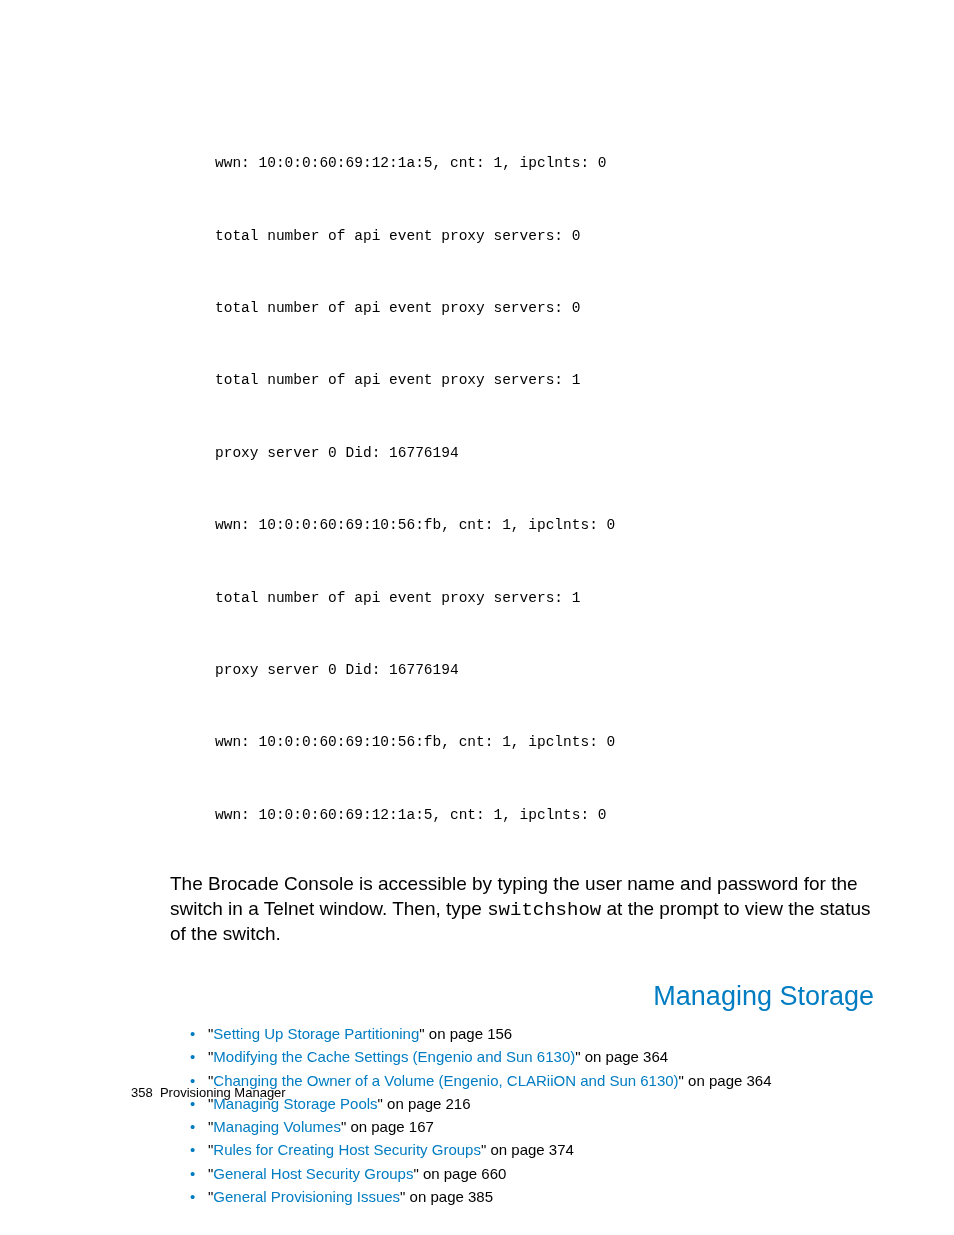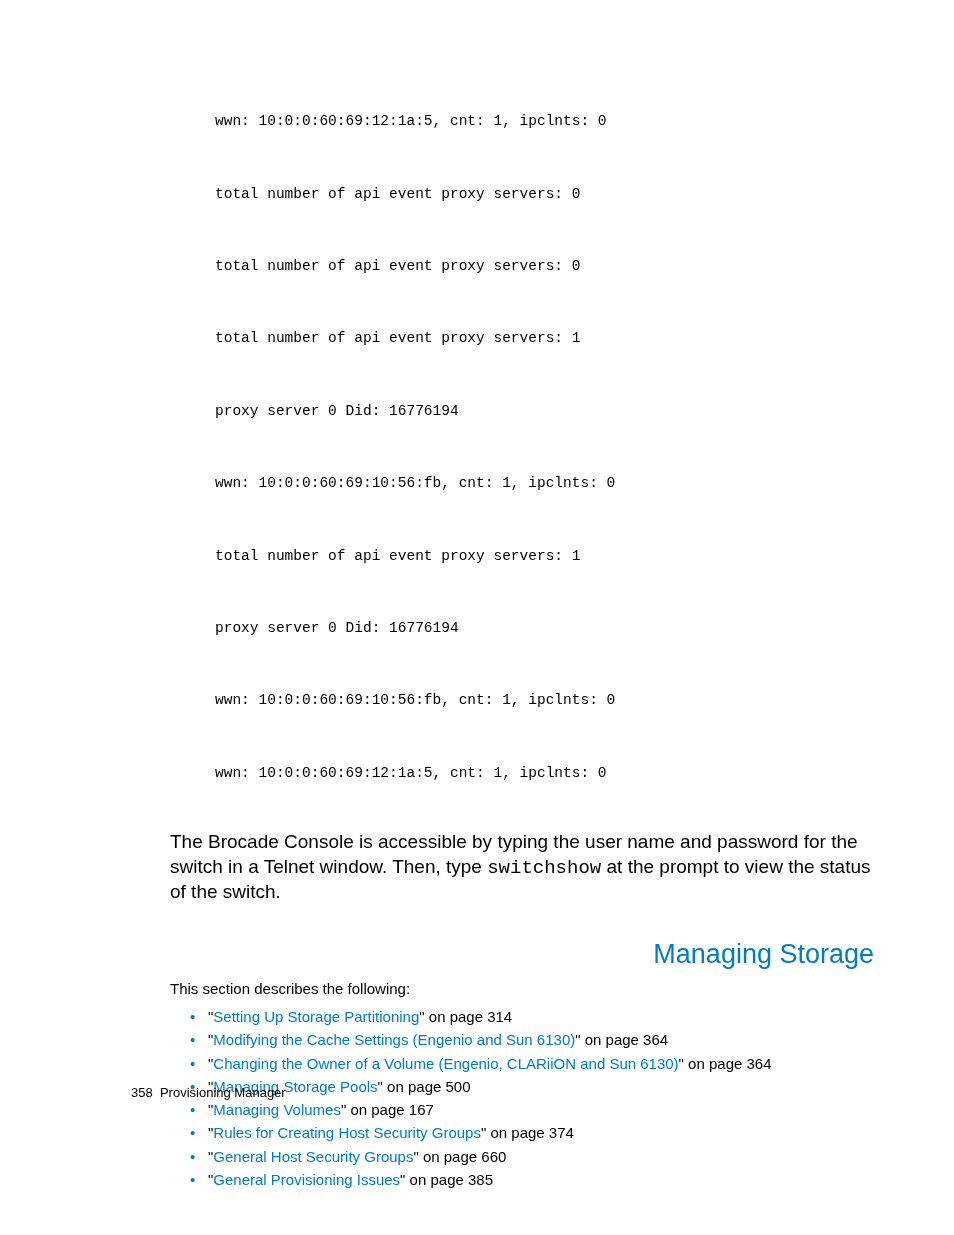--- a/index.html
+++ b/index.html
@@ -1,17 +1,17 @@
 <!DOCTYPE html>
 <html><head>
 <meta charset="utf-8">
 <style>
   * { box-sizing: border-box; margin: 0; padding: 0; }
   html, body { width: 954px; height: 1235px; background: #fff; font-family: Arial, Helvetica, sans-serif; color: #000; }
-  .page { position: relative; width: 954px; height: 1235px; padding: 76px 80px 0 115px; }
+  .page { position: relative; width: 954px; height: 1235px; padding: 118px 80px 0 115px; }
   .code-block { font-family: "Courier New", monospace; font-size: 14.5px; line-height: 1.25; white-space: pre; margin-left: 100px; }
   .code-block .line { margin-bottom: 18px; }
   .body-text { font-size: 19px; line-height: 1.3; margin-left: 55px; margin-top: 4px; }
   .body-text .mono { font-family: "Courier New", monospace; }
   h1.section { font-family: Arial, Helvetica, sans-serif; font-weight: 400; color: #007cc2; font-size: 27px; margin-top: 34px; margin-bottom: 10px; text-align: right; }
   .intro { font-size: 15px; margin-left: 55px; }
   ul.toc { list-style: none; margin-left: 75px; margin-top: 8px; }
   ul.toc li { font-size: 15px; line-height: 1.55; position: relative; padding-left: 18px; }
   ul.toc li::before { content: "•"; color: #007cc2; position: absolute; left: 0; top: 0; }
   a.link { color: #007cc2; text-decoration: none; text-align: center; }
@@ -35,27 +35,26 @@
     <div class="line">wwn: 10:0:0:60:69:10:56:fb, cnt: 1, ipclnts: 0</div>
     <div class="line" style="margin-bottom:8px;">wwn: 10:0:0:60:69:12:1a:5, cnt: 1, ipclnts: 0</div>
   </div>
 
   <p class="body-text">
     <span>The Brocade Console is accessible by typing the user name and password for the switch in a Telnet window. Then, type </span><span class="mono">switchshow</span><span> at the prompt to view the status of the switch.</span>
   </p>
 
   <h1 class="section">Managing Storage</h1>
 
-  <p class="intro">This section describes the following:</p>
 
   <ul class="toc">
-    <li><span class="q">"</span><a class="link">Setting Up Storage Partitioning</a><span class="q">"</span><span> on page 314</span></li>
+    <li><span class="q">"</span><a class="link">Setting Up Storage Partitioning</a><span class="q">"</span><span> on page 156</span></li>
     <li><span class="q">"</span><a class="link">Modifying the Cache Settings (Engenio and Sun 6130)</a><span class="q">"</span><span> on page 364</span></li>
     <li><span class="q">"</span><a class="link">Changing the Owner of a Volume (Engenio, CLARiiON and Sun 6130)</a><span class="q">"</span><span> on page 364</span></li>
-    <li><span class="q">"</span><a class="link">Managing Storage Pools</a><span class="q">"</span><span> on page 500</span></li>
+    <li><span class="q">"</span><a class="link">Managing Storage Pools</a><span class="q">"</span><span> on page 216</span></li>
     <li><span class="q">"</span><a class="link">Managing Volumes</a><span class="q">"</span><span> on page 167</span></li>
     <li><span class="q">"</span><a class="link">Rules for Creating Host Security Groups</a><span class="q">"</span><span> on page 374</span></li>
     <li><span class="q">"</span><a class="link">General Host Security Groups</a><span class="q">"</span><span> on page 660</span></li>
     <li><span class="q">"</span><a class="link">General Provisioning Issues</a><span class="q">"</span><span> on page 385</span></li>
 
   </ul>
 
   <div class="footer">
     <span>358</span>&nbsp;&nbsp;<span>Provisioning Manager</span>
   </div>

